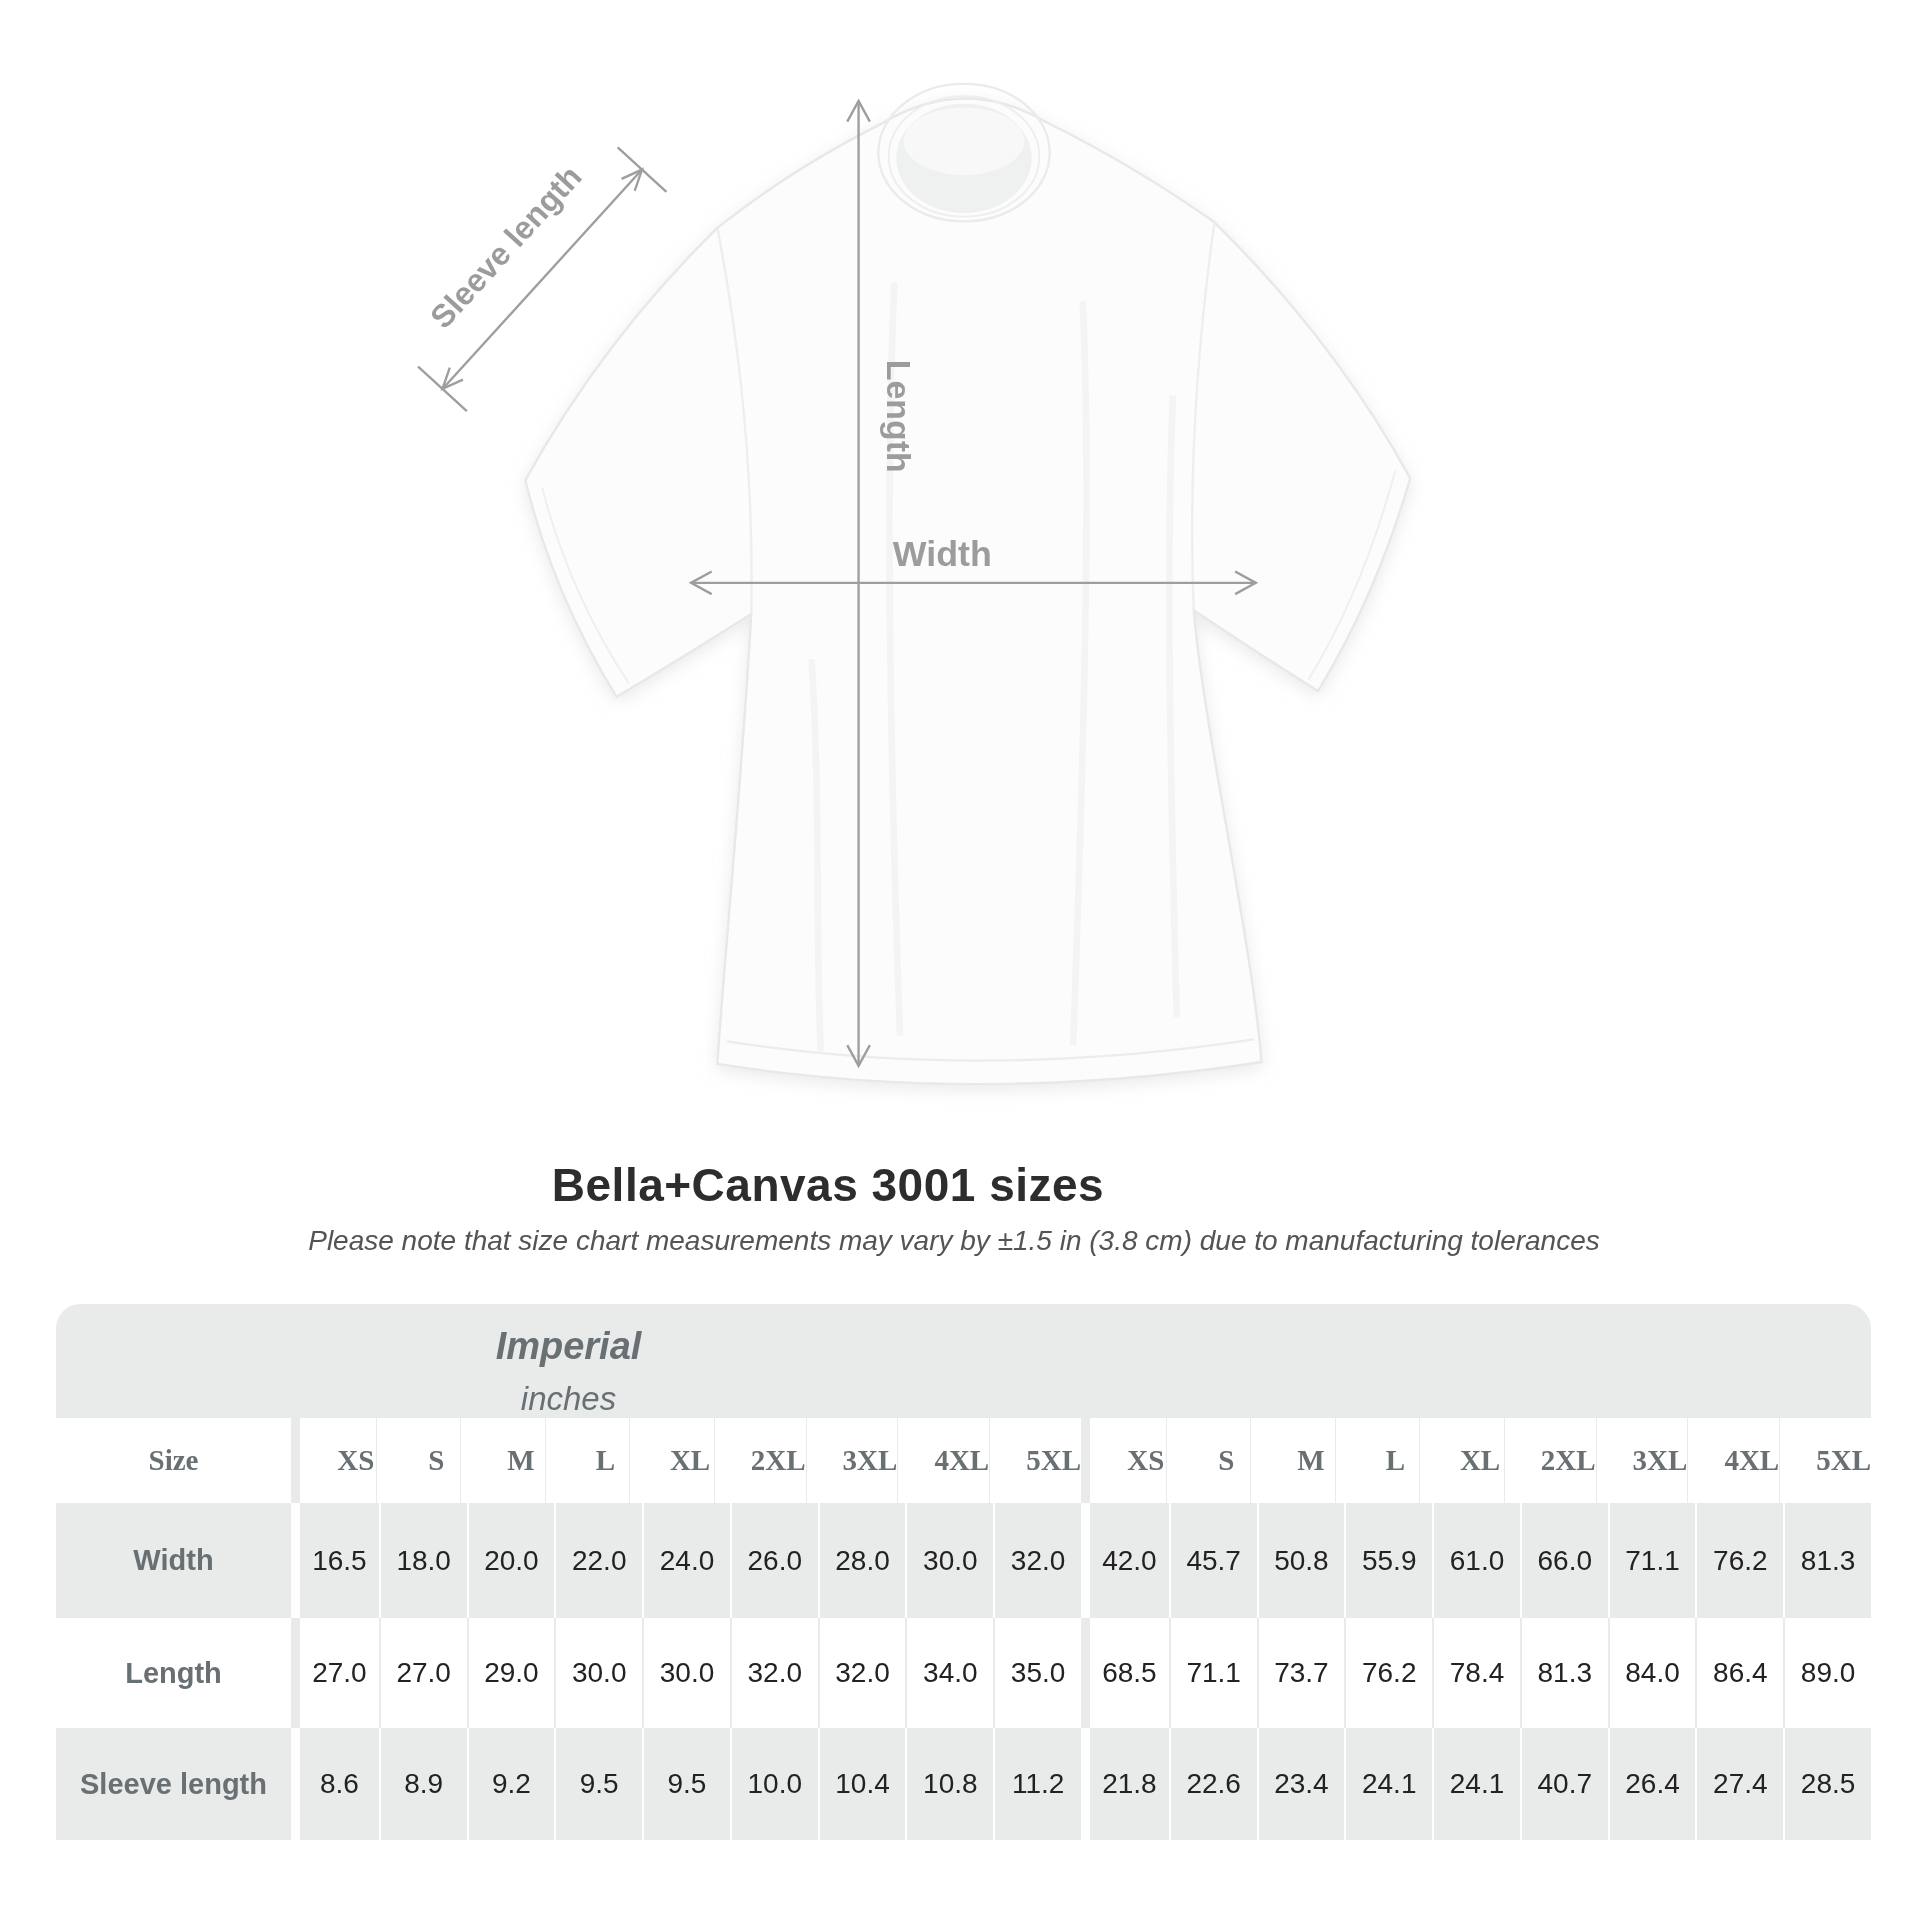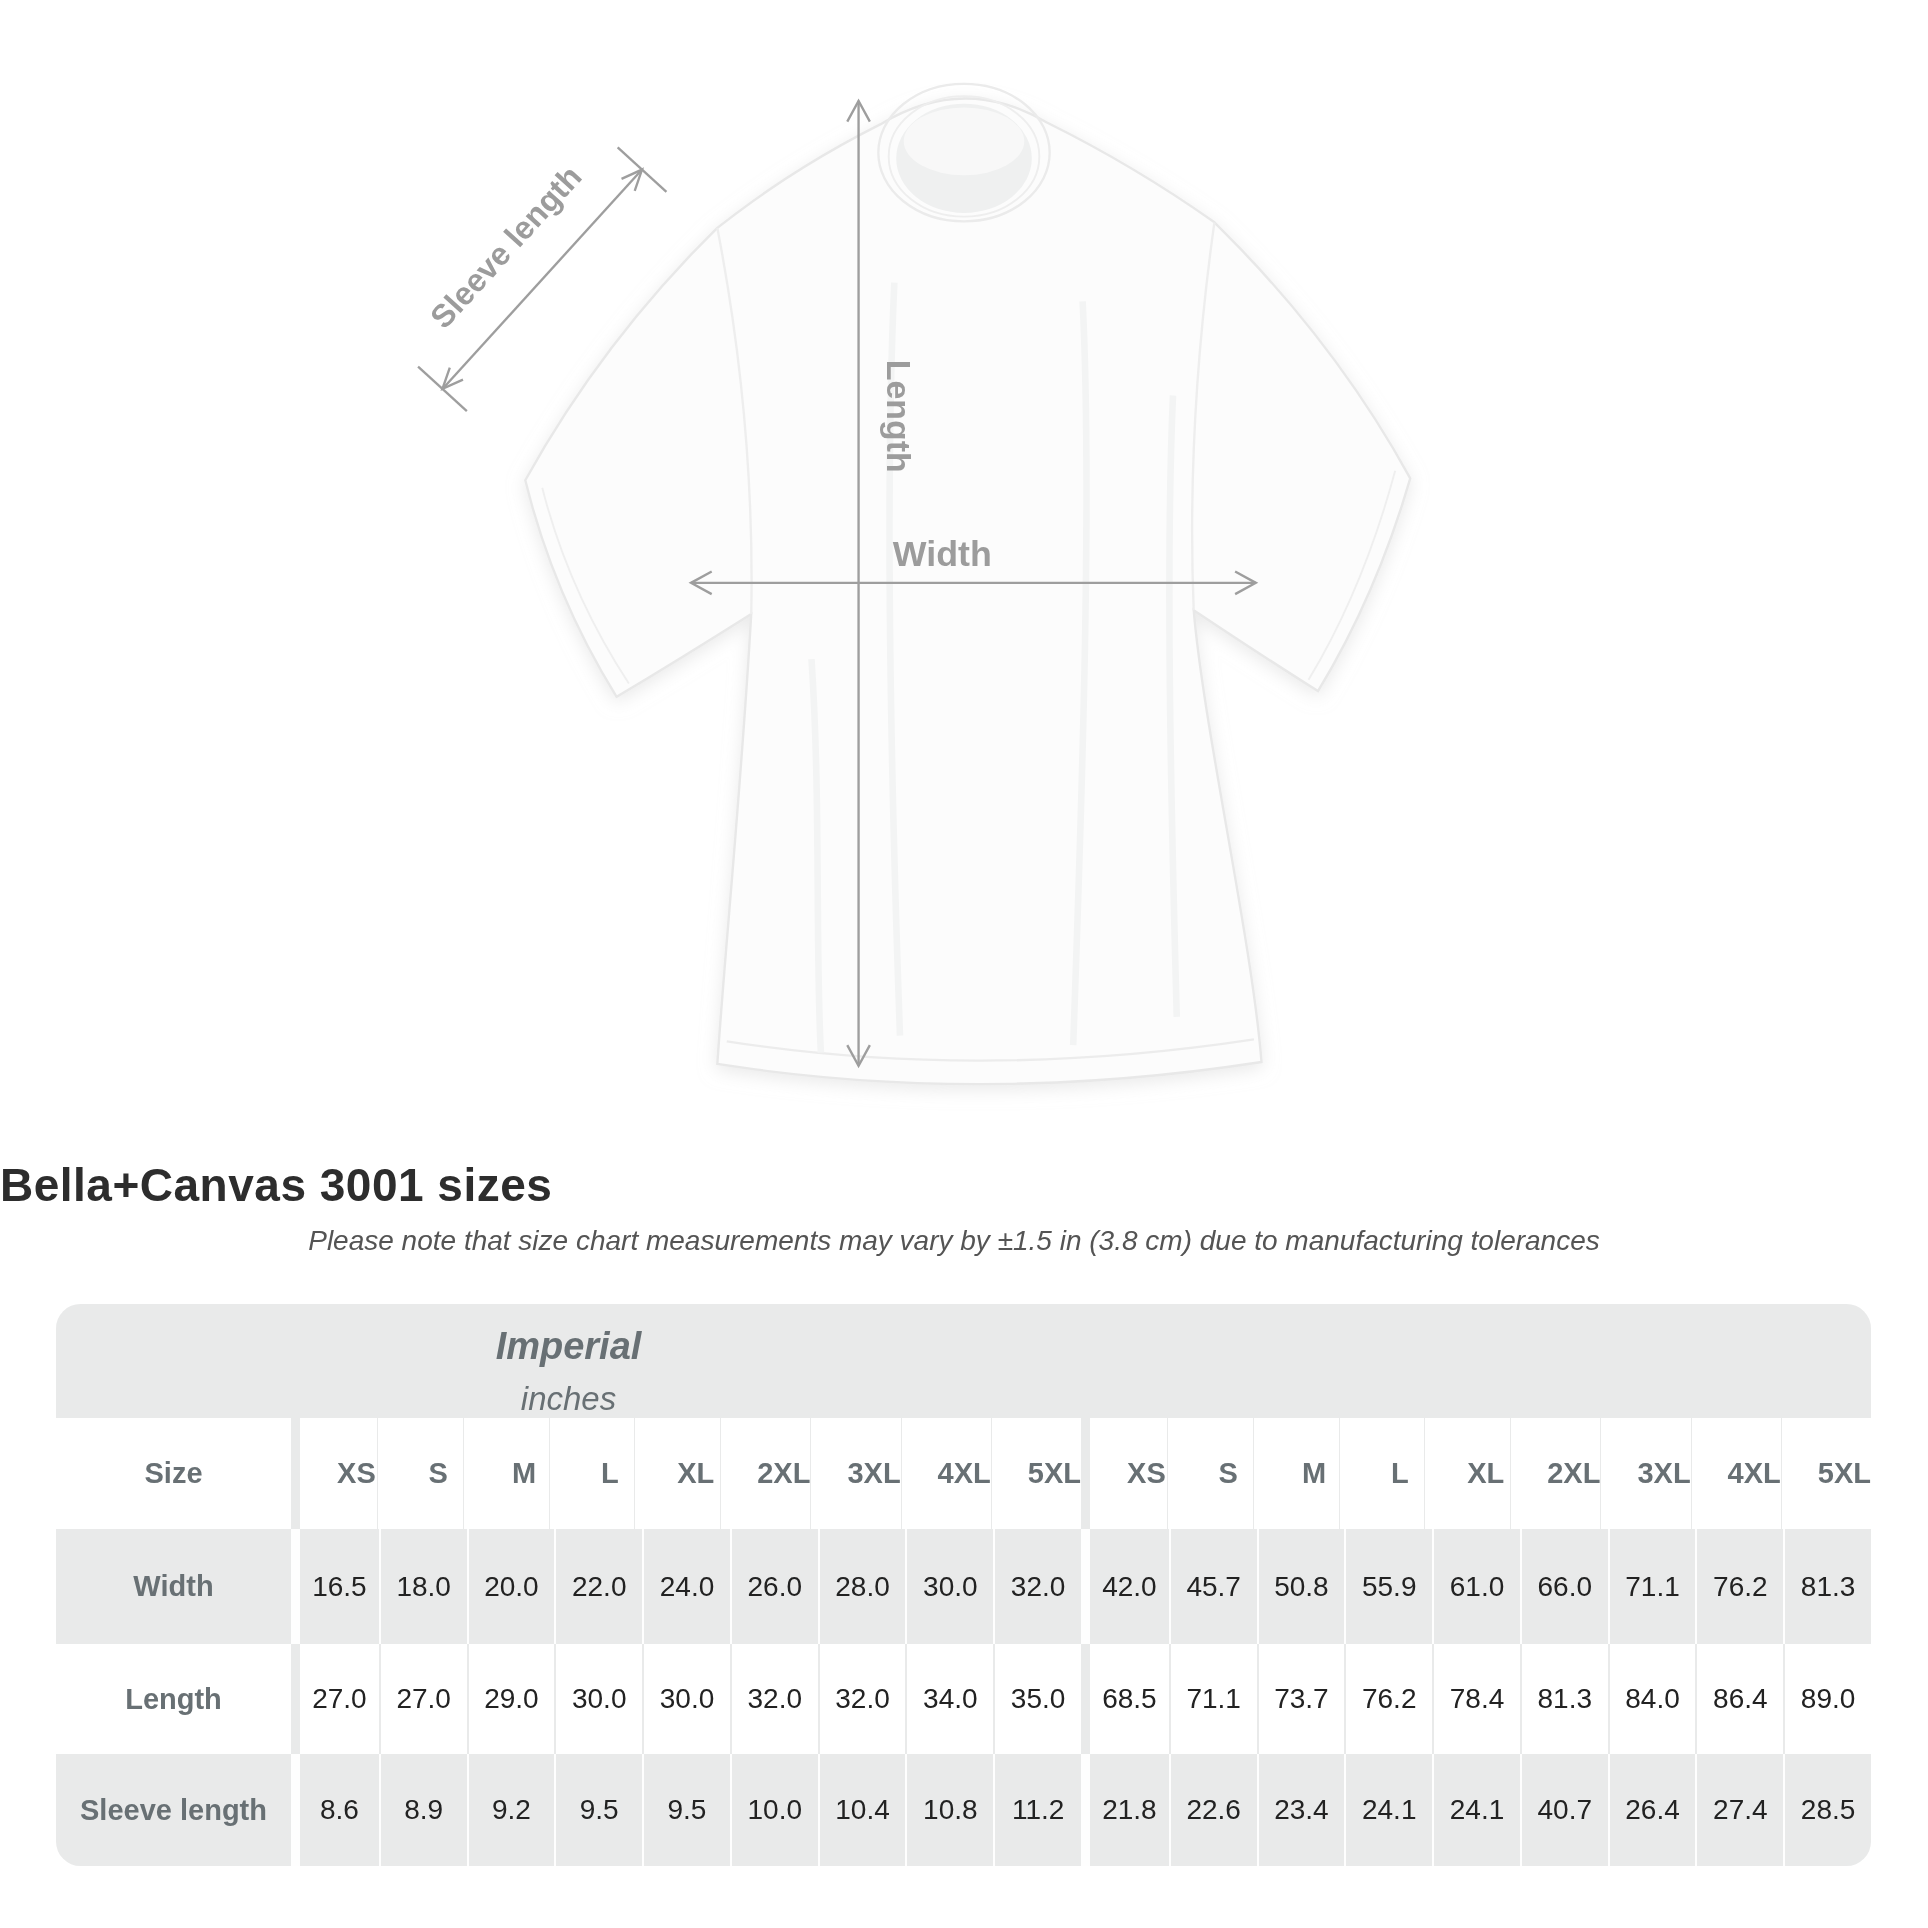--- a/index.html
+++ b/index.html
@@ -5,37 +5,37 @@
   html,body{margin:0;padding:0;}
   body{
     width:1928px;height:1928px;position:relative;background:#ffffff;
     font-family:"Liberation Sans", sans-serif;overflow:hidden;
   }
   
   #diagram{position:absolute;left:0;top:0;}
   .dim-text{fill:#9c9c9c;font-weight:bold;font-family:"Liberation Sans",sans-serif;}
   
   .page-title{
-    position:absolute;left:0;top:1158px;width:1656px;
+    position:absolute;left:0;top:1158px;width:1656px;text-align:center;
     font-size:46px;font-weight:bold;color:#2d2d2d;letter-spacing:0.5px;
   }
   .page-subtitle{
     position:absolute;left:0;top:1225px;width:1908px;text-align:center;
     font-size:28px;font-style:italic;color:#545454;
   }
   
   .size-table{
     position:absolute;left:56px;top:1304px;width:1815px;height:562px;
     border-radius:24.5px;overflow:hidden;
   }
   .trow{display:grid;grid-template-columns:235px repeat(18,1fr);}
   .grow{display:grid;grid-template-columns:1025px 1fr;height:114px;}
   .row-gray{background:#e9eaea;--sep:rgba(255,255,255,0.92);}
   .row-white{background:#ffffff;--sep:#e9eaea;}
-  .size-row{height:111px;}
+  .size-row{height:85px;font-family:Liberation Serif, serif;}
   .drow:nth-child(1){height:115px;}
   .drow:nth-child(2){height:110px;}
   .drow:nth-child(3){height:112px;}
   .cell{display:flex;align-items:center;justify-content:center;}
   .cell.head,.cell.label{font-weight:bold;color:#687074;font-size:29px;}
   .cell.val{color:#222222;font-size:28px;}
   .cell.head,.cell.val{border-left:2.8px solid var(--sep);}
   .row-white .cell.head{border-left-width:1.9px;padding-left:36px;}
   .cell.thick{border-left-width:9.4px !important;}
   .gcell{

